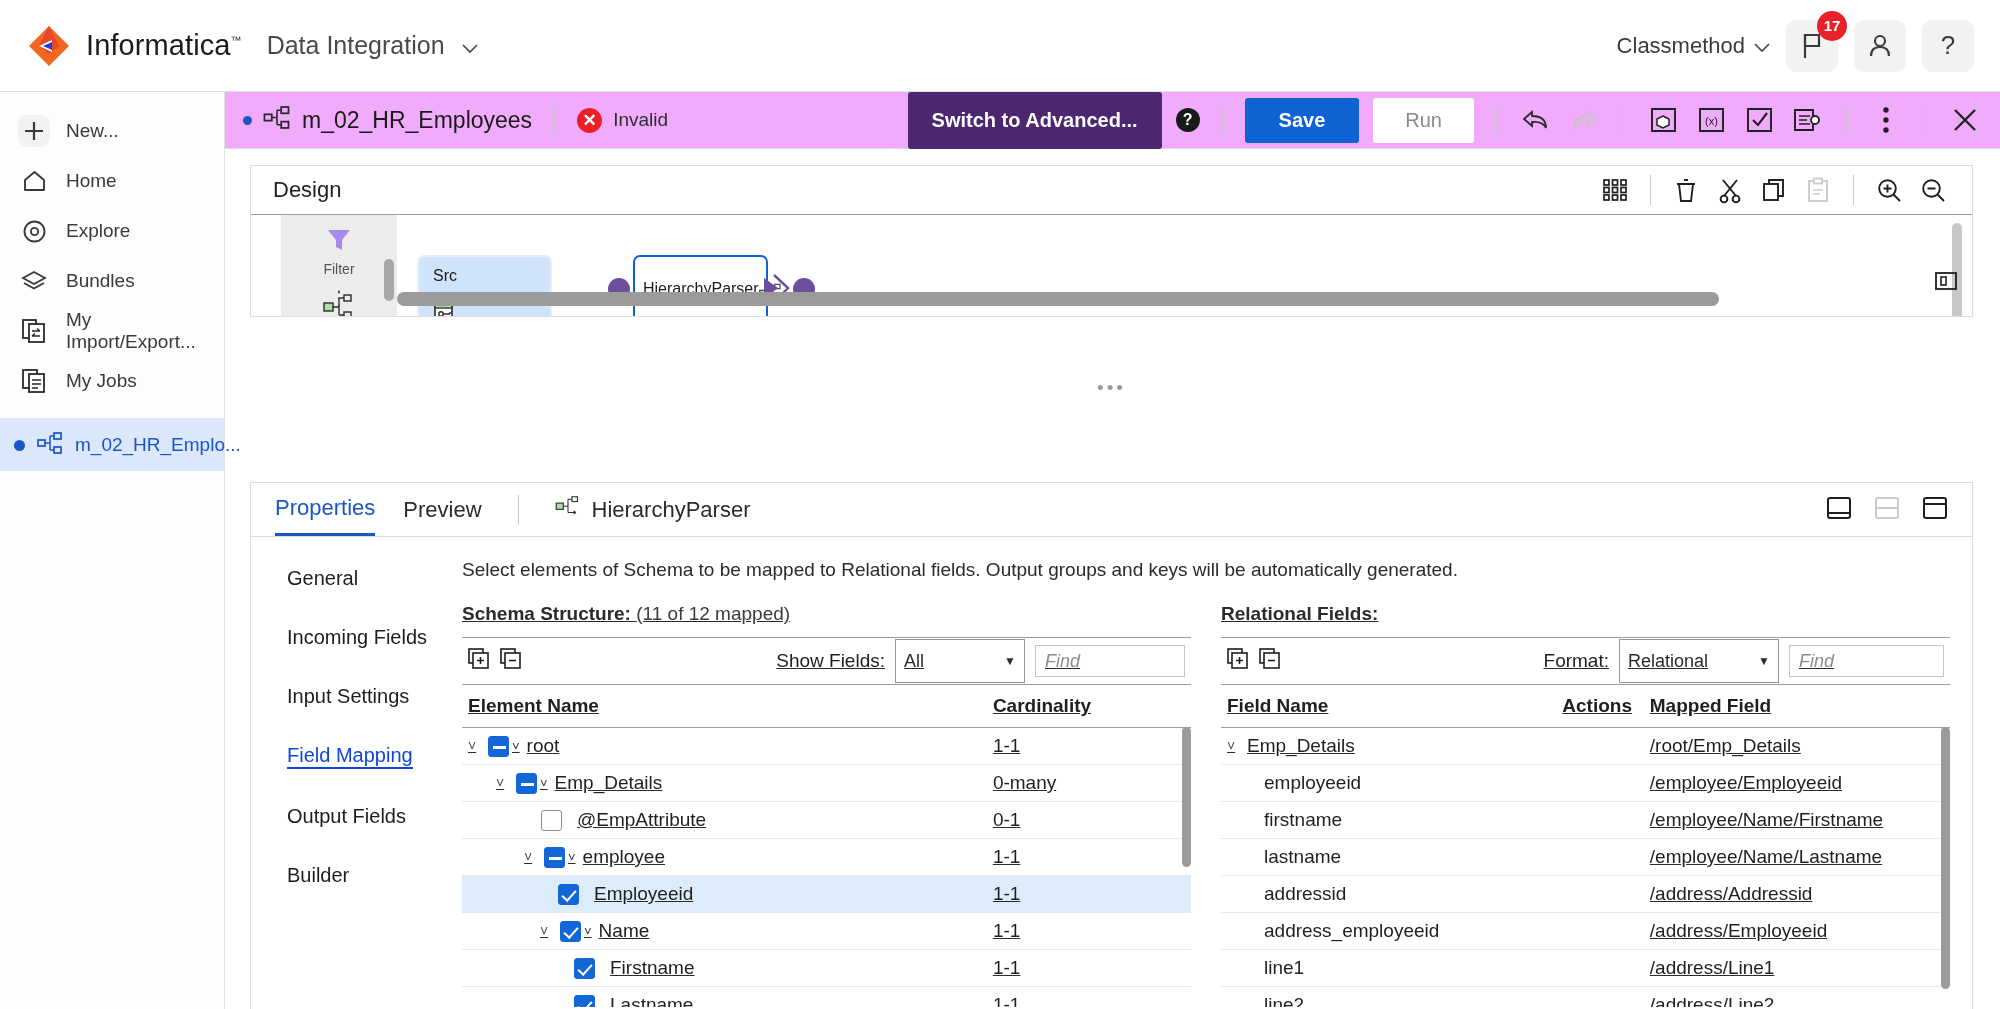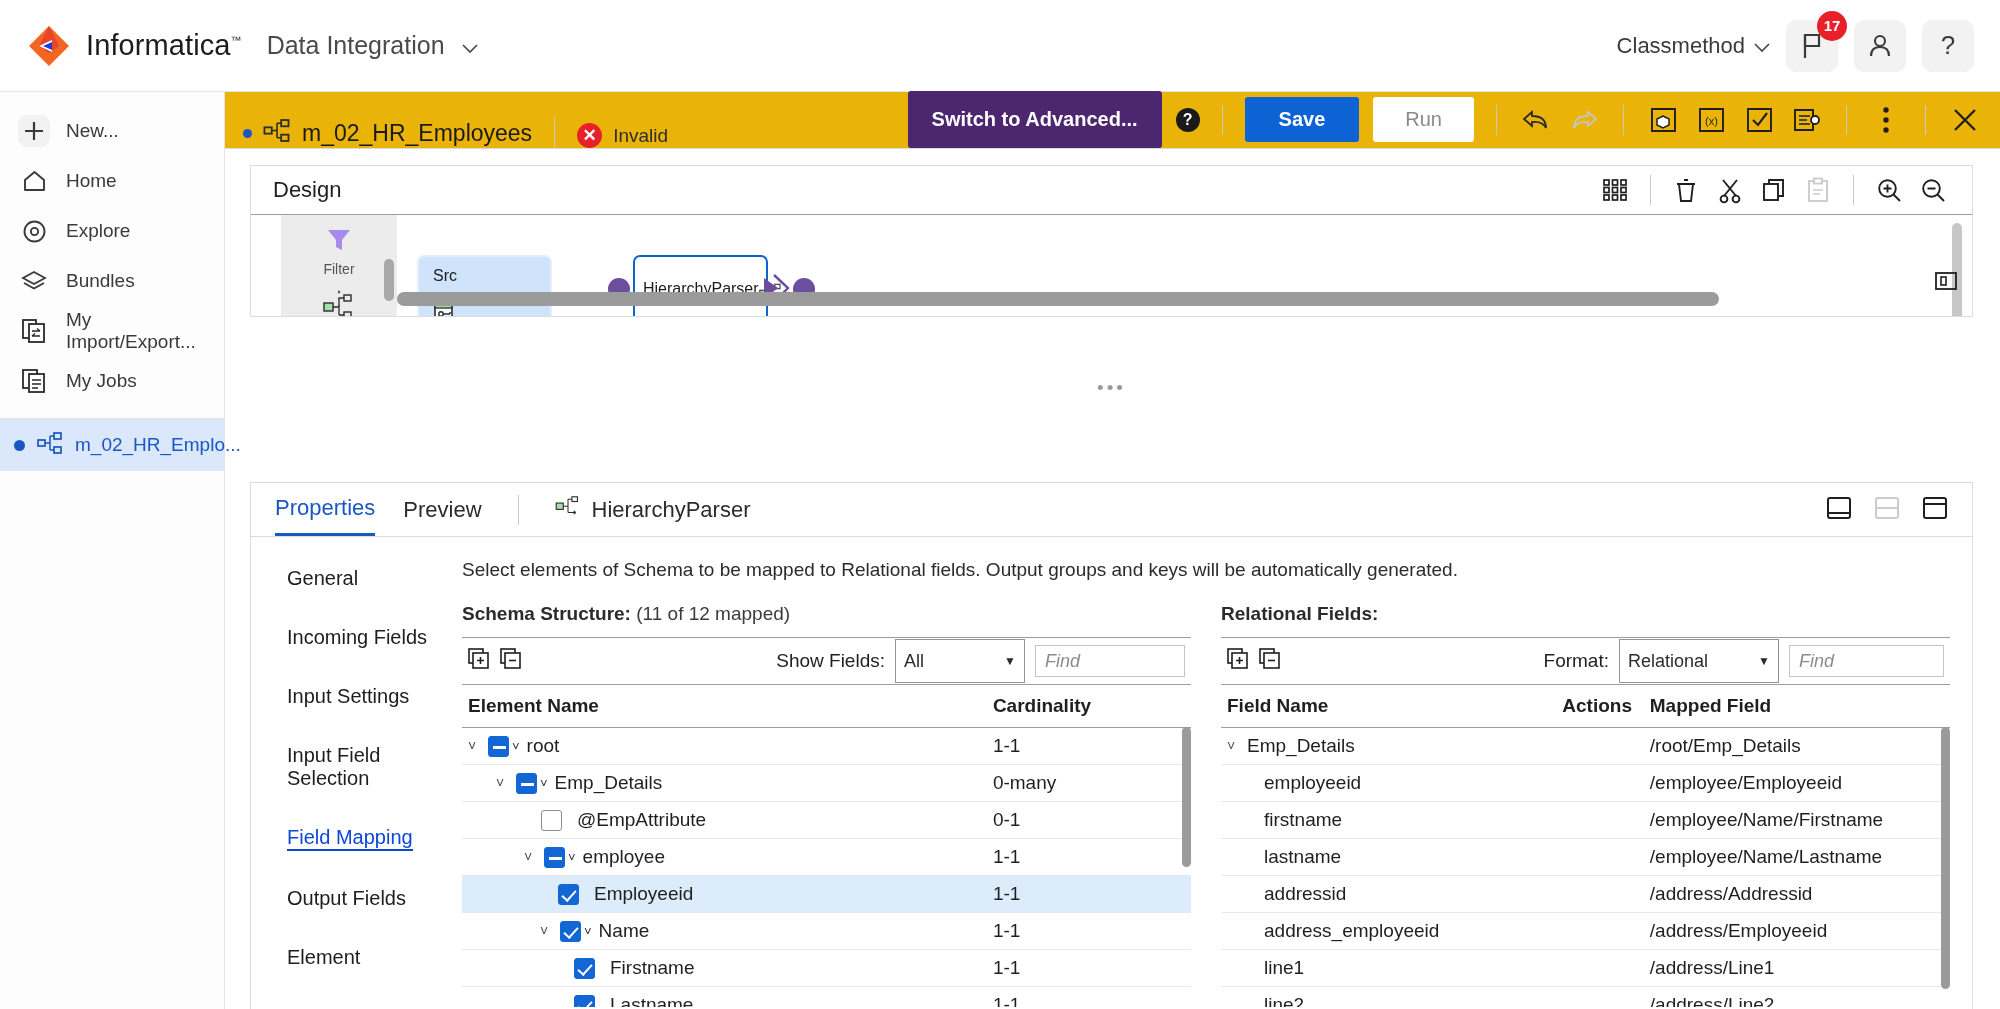--- a/index.html
+++ b/index.html
@@ -53,22 +53,22 @@
   .nav-sep { height: 1px; background: #e3e3e3; margin: 12px 0 0 0; }
   .nav-open {
     display: flex; align-items: center; gap: 12px; height: 52px; padding: 0 14px;
     background: #dbe8fb; font-size: 19px; color: #1a56c4; cursor: pointer;
   }
   .dot-blue { width: 11px; height: 11px; border-radius: 50%; background: #1a56c4; flex: 0 0 11px; }
 
   
   .mapbar {
     position: absolute; top: 92px; left: 225px; width: 1775px; height: 57px;
-    background: #eab308; border-bottom: 1px solid #dcdcdc;
-    display: flex; align-items: flex-end; padding: 0 18px; gap: 14px;
+    background: #f0abfc; border-bottom: 1px solid #dcdcdc;
+    display: flex; align-items: center; padding: 0 18px; gap: 14px;
   }
   .map-title { display: flex; align-items: center; gap: 11px; font-size: 23px; color: #1a1a1a; }
   .vsep { width: 1px; height: 30px; background: #c8c8c8; margin: 0 8px; }
   .invalid { display: flex; align-items: center; gap: 11px; font-size: 19px; color: #2e2e2e; }
   .err-ico {
     width: 25px; height: 25px; border-radius: 50%; background: #e8202a;
     color: #fff; font-size: 17px; font-weight: bold;
     display: flex; align-items: center; justify-content: center;
   }
   .mapbar-mid { margin-left: auto; display: flex; align-items: center; gap: 14px; }
@@ -153,21 +153,21 @@
   .tabs-right { margin-left: auto; display: flex; align-items: center; gap: 22px; }
   .tabs-underline { position: absolute; left: 0; bottom: 0; width: 100%; height: 1px; background: #dcdcdc; }
 
   .props-body { display: flex; height: 473px; }
   .props-nav { width: 175px; padding: 30px 0 0 36px; flex: 0 0 211px; }
   .pnav-item { font-size: 20px; color: #1d1d1d; margin-bottom: 36px; cursor: pointer; display: inline-block; }
   .pnav-item.active { color: #0d47d9; border-bottom: 2px solid #0d47d9; font-weight: normal; }
   .props-main { flex: 1; padding: 22px 22px 0 0; }
   .intro { font-size: 19px; color: #2b2b2b; margin-bottom: 22px; }
 
-  .two-col { display: flex; gap: 30px; }
+  .two-col { display: flex; gap: 30px; text-decoration: underline; }
   .col { flex: 1; min-width: 0; }
   .col-title { font-size: 19px; margin-bottom: 12px; }
   .col-title b { font-weight: bold; }
   .col-sub { color: #3b3b3b; }
   .ctl-row {
     display: flex; align-items: center; height: 48px; gap: 10px;
     border-top: 1px solid #9e9e9e; border-bottom: 1px solid #9e9e9e; padding: 0 6px;
   }
   .ctl-spacer { margin-left: auto; }
   .ctl-label { font-size: 19px; color: #1f1f1f; }
@@ -606,24 +606,23 @@
       </div>
       <div class="tabs-underline"></div>
     </div>
 
     <div class="props-body">
 
       <div class="props-nav">
         <div><span class="pnav-item">General</span></div>
         <div><span class="pnav-item">Incoming Fields</span></div>
         <div><span class="pnav-item">Input Settings</span></div>
-        <div><span class="pnav-item">Input Field Selection</span></div>
         <div><span class="pnav-item active">Field Mapping</span></div>
         <div><span class="pnav-item">Output Fields</span></div>
-        <div><span class="pnav-item">Element</span></div>
+        <div><span class="pnav-item">Builder</span></div>
       </div>
 
       <div class="props-main">
         <div class="intro">Select elements of Schema to be mapped to Relational fields. Output groups and keys will be automatically generated.</div>
 
         <div class="two-col">
 
           <div class="col">
             <div class="col-title">
               <b>Schema Structure:</b>

